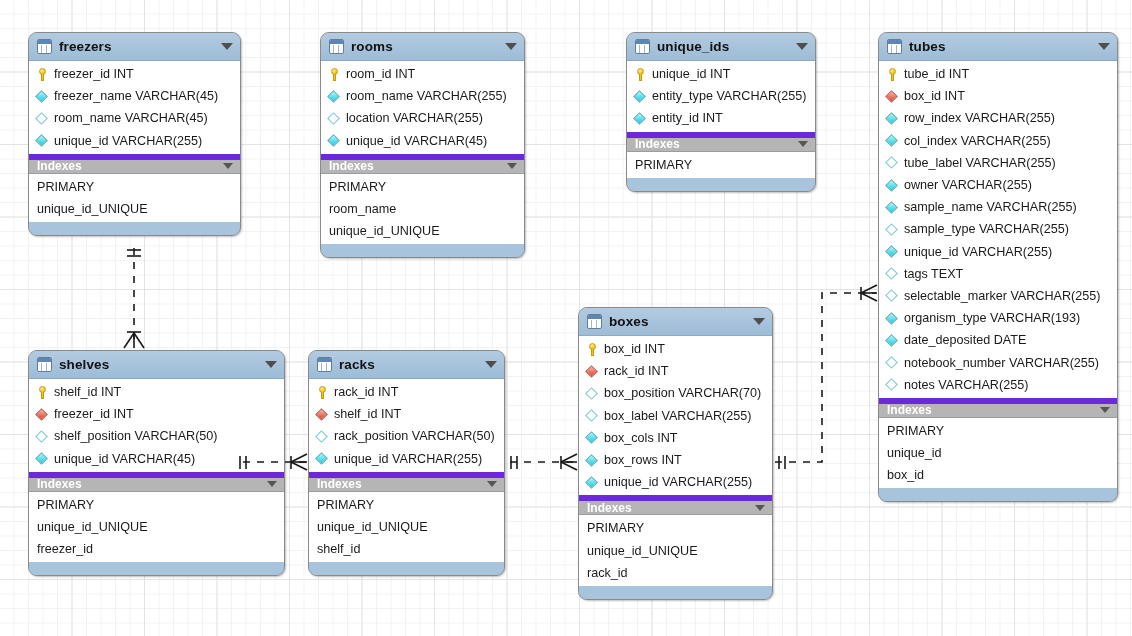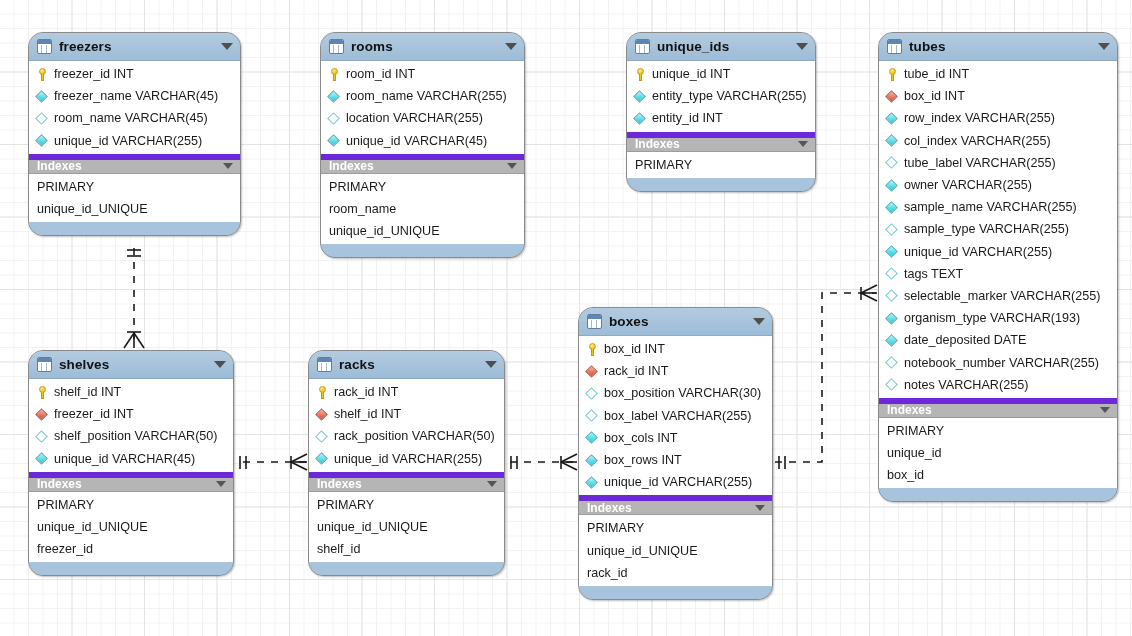--- a/index.html
+++ b/index.html
@@ -23,21 +23,21 @@
       14.5px 14.5px,
       14.5px 14.5px;
     background-position: -1px -1px, -1px -1px, -1px -1px, -1px -1px;
   }
 
   
   .tbl {
     position: absolute;
     box-sizing: border-box;
     border: 1px solid #8a8a8a;
-    border-radius: 15px;
+    border-radius: 9px;
     background: #a8c4dd;
     box-shadow: 1px 1px 2px rgba(0,0,0,0.25);
     overflow: hidden;
   }
   .tbl-header {
     height: 28px;
     background: linear-gradient(to bottom, #b3cbe0 0%, #9dbcd7 100%);
     display: flex;
     align-items: center;
     padding: 0 7px 0 8px;
@@ -364,21 +364,21 @@
         <span class="idx-title">Indexes</span>
         <span class="caret light"></span>
       </div>
       <div class="idxs">
         <div class="idx">PRIMARY</div>
         <div class="idx">unique_id</div>
         <div class="idx">box_id</div>
       </div>
       <div class="tbl-footer"></div>
     </div>
-    <div class="tbl" style="left: 28px; top: 350px; width: 206px;">
+    <div class="tbl" style="left: 28px; top: 350px; width: 257px;">
       <div class="tbl-header">
         <span class="tbl-icon"></span>
         <span class="tbl-title">shelves</span>
         <span class="caret"></span>
       </div>
       <div class="cols">
         <div class="col">
           <span class="ic ic-key"></span>
           <span class="col-name">shelf_id INT</span>
         </div>
@@ -451,21 +451,21 @@
         <div class="col">
           <span class="ic ic-key"></span>
           <span class="col-name">box_id INT</span>
         </div>
         <div class="col">
           <span class="ic ic-diamond ic-dia-fk"></span>
           <span class="col-name">rack_id INT</span>
         </div>
         <div class="col">
           <span class="ic ic-diamond ic-dia-hollow"></span>
-          <span class="col-name">box_position VARCHAR(30)</span>
+          <span class="col-name">box_position VARCHAR(70)</span>
         </div>
         <div class="col">
           <span class="ic ic-diamond ic-dia-hollow"></span>
           <span class="col-name">box_label VARCHAR(255)</span>
         </div>
         <div class="col">
           <span class="ic ic-diamond ic-dia-fill"></span>
           <span class="col-name">box_cols INT</span>
         </div>
         <div class="col">

